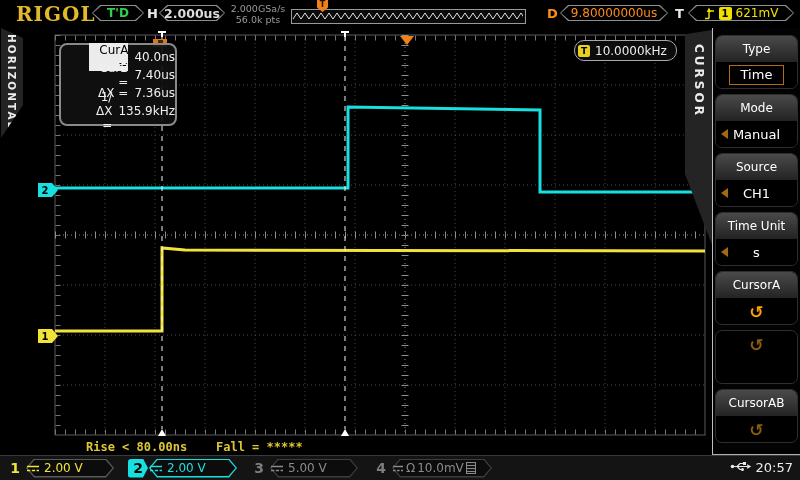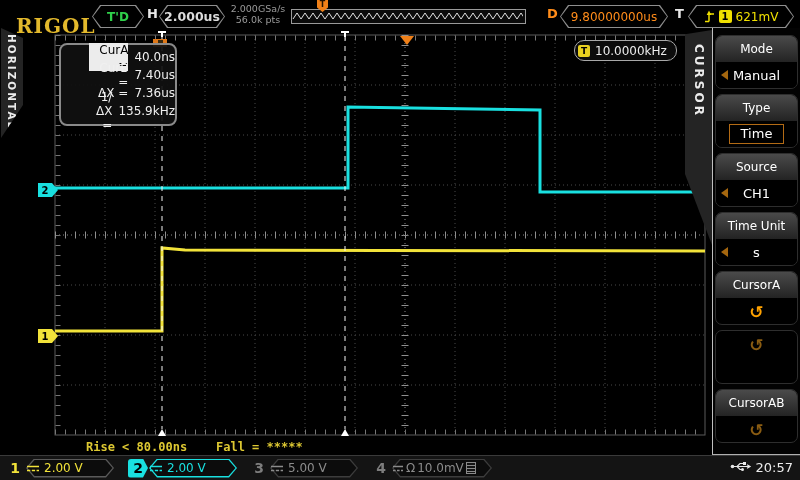--- a/index.html
+++ b/index.html
@@ -3,22 +3,22 @@
 <meta charset="utf-8">
 <style>
   html,body{margin:0;padding:0;background:#000;}
   #screen{position:relative;width:800px;height:480px;background:#000;overflow:hidden;
           font-family:"DejaVu Sans",sans-serif;-webkit-font-smoothing:antialiased;}
   .abs{position:absolute;}
 
   
   #topbar{position:absolute;left:0;top:0;width:800px;height:28px;background:#000;z-index:5;}
   .logo{position:absolute;left:16px;top:2px;font-family:"DejaVu Serif",serif;font-weight:bold;
-        font-size:20px;color:#e3b92c;letter-spacing:1px;margin-top:12px;}
-  .hexa{position:absolute;height:23px;}
+        font-size:20px;color:#e3b92c;letter-spacing:1px;}
+  .hexa{position:absolute;height:16px;}
   .hexa .hx-b{position:absolute;inset:0;background:#8f8f8f;
         clip-path:polygon(8px 0,calc(100% - 8px) 0,100% 50%,calc(100% - 8px) 100%,8px 100%,0 50%);}
   .hexa .hx-i{position:absolute;inset:1px;background:#000;
         clip-path:polygon(8px 0,calc(100% - 8px) 0,100% 50%,calc(100% - 8px) 100%,8px 100%,0 50%);}
   .hexa .hx-c{position:relative;z-index:1;display:flex;align-items:center;justify-content:center;
         height:100%;gap:4px;}
   .td-badge{left:92px;top:5px;width:52px;}
   .td-badge .hx-c{color:#2fd04a;font-size:12px;font-weight:bold;}
   .hlab{position:absolute;left:147px;top:6px;color:#e8e8e8;font-weight:bold;font-size:13px;}
   .tb-badge{left:159px;top:5px;width:66px;}
@@ -235,30 +235,30 @@
   <div class="abs" id="freqbox">
     <span class="fbadge">T</span>
     <span class="fval">10.0000kHz</span>
   </div>
 
   <span class="meas" style="left:64px">Rise &lt; 80.00ns</span>
   <span class="meas" style="left:194px">Fall = *****</span>
 
   <div class="abs" id="menu">
     <div class="mbtn">
+      <div class="mlabel">Type</div>
+      <div class="mvalue">
+        <span class="mval-boxed">Time</span>
+      </div>
+    </div>
+    <div class="mbtn">
       <div class="mlabel">Mode</div>
       <div class="mvalue">
         <span class="marrow"></span>
         <span>Manual</span>
-      </div>
-    </div>
-    <div class="mbtn">
-      <div class="mlabel">Type</div>
-      <div class="mvalue">
-        <span class="mval-boxed">Time</span>
       </div>
     </div>
     <div class="mbtn">
       <div class="mlabel">Source</div>
       <div class="mvalue">
         <span class="marrow"></span>
         <span>CH1</span>
       </div>
     </div>
     <div class="mbtn">

